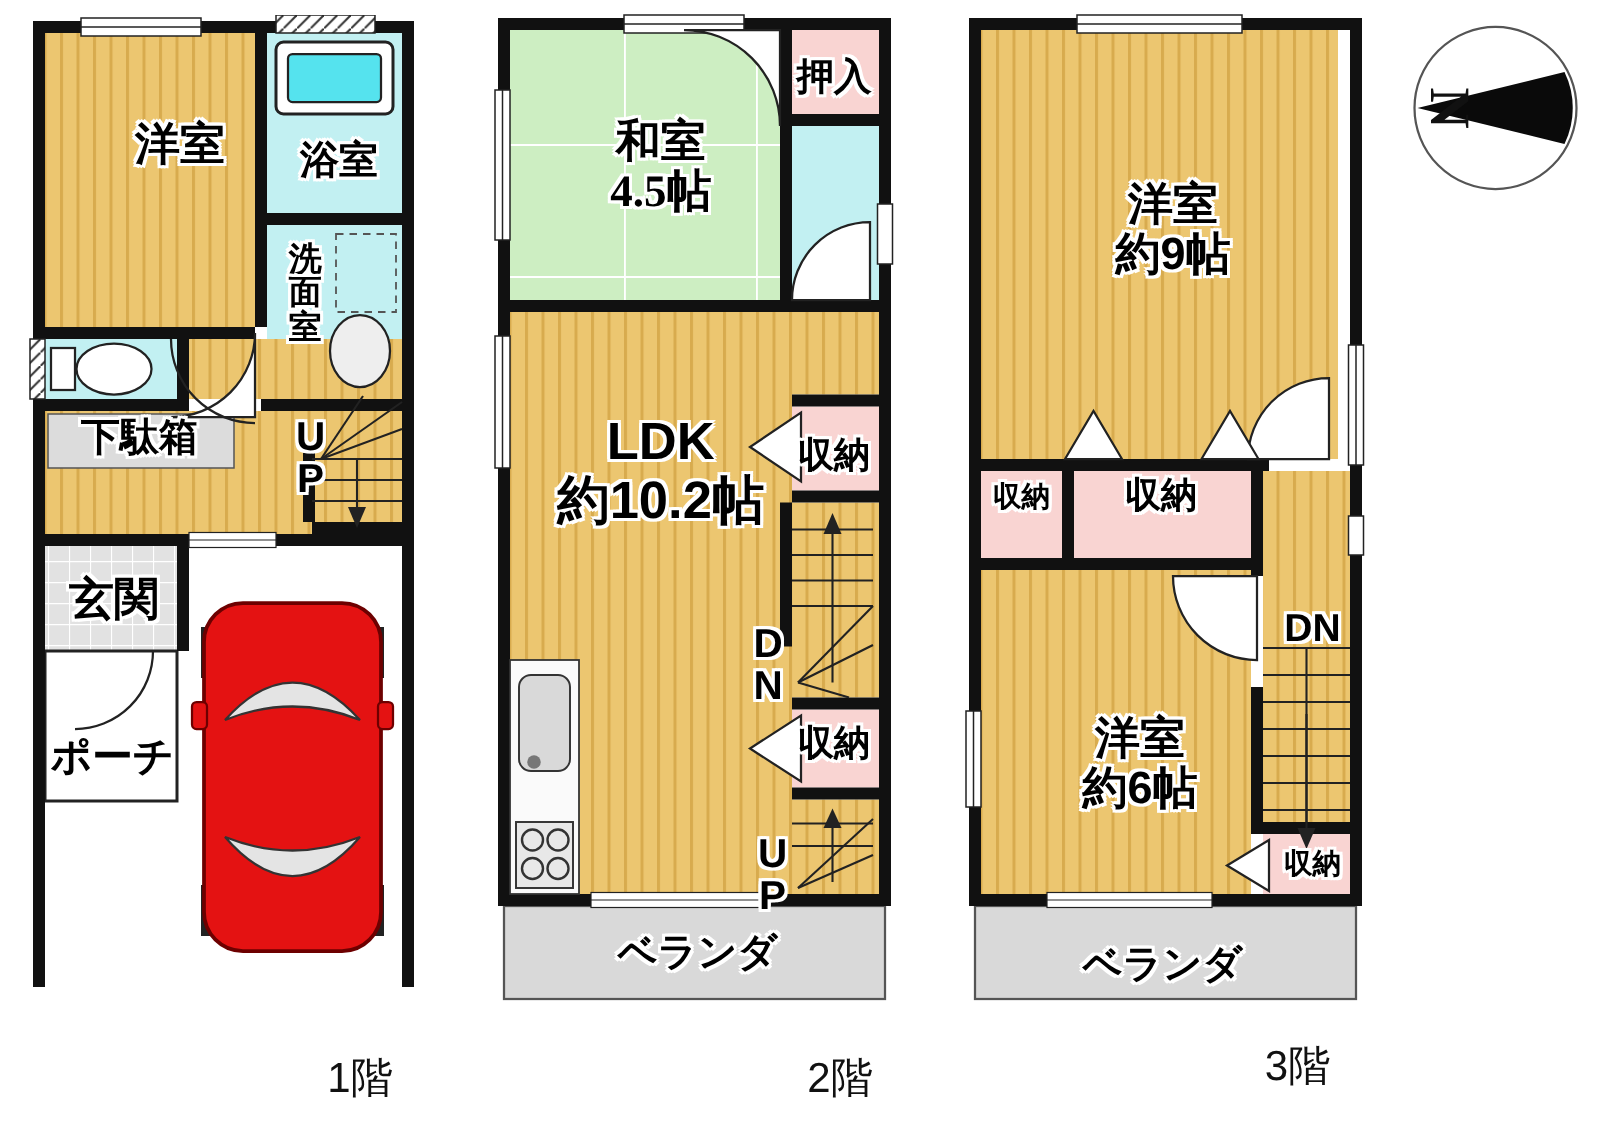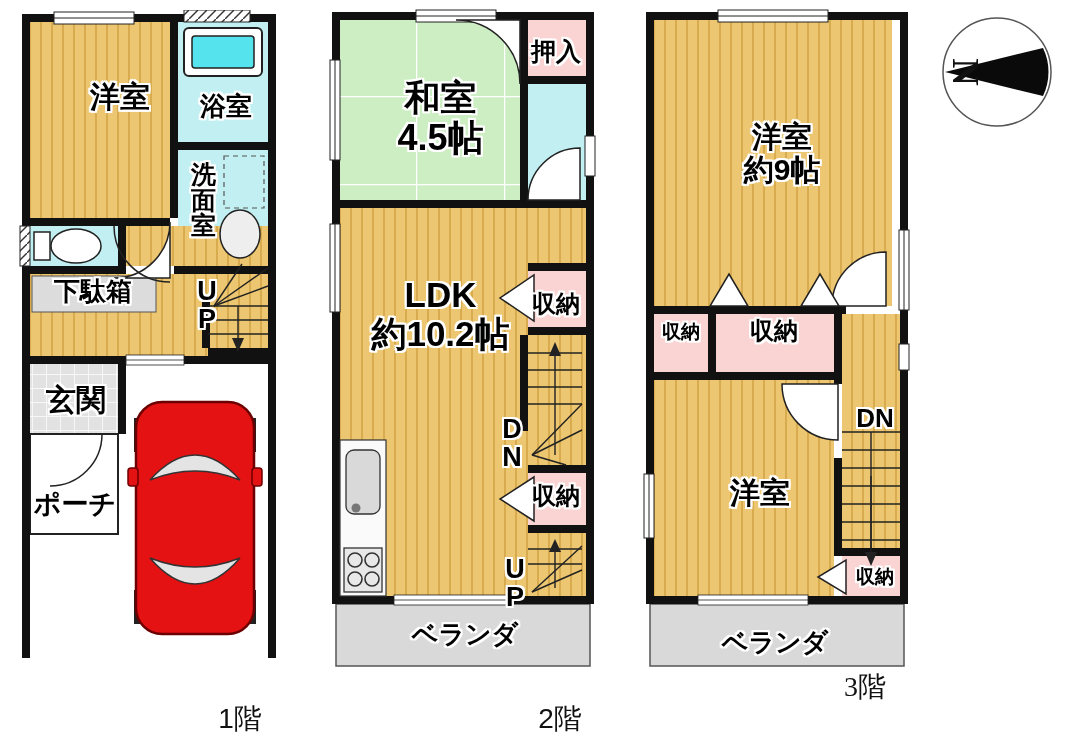--- a/index.html
+++ b/index.html
@@ -274,28 +274,28 @@
   <svg style="left:935px;top:10px" width="130" height="130" viewBox="0 0 130 130">
     <circle cx="62" cy="62" r="54" fill="#fff" stroke="#555" stroke-width="1.5"></circle>
     <path d="M 10 62 L 108 38 A 55 55 0 0 1 108 86 Z" fill="#0a0a0a"></path>
   </svg>
   <div class="north" style="left:952px;top:50px;">N</div>
 
   <div class="lbl" style="left:40px;top:80px;width:160px;font-size:30px;">
     <span>洋室</span>
   </div>
   <div class="lbl" style="left:186px;top:92px;width:80px;font-size:26px;">浴室</div>
-  <div class="lbl vert" style="left:190px;top:162px;width:27px;font-size:25px;">洗面室</div>
+  <div class="lbl vert" style="left:190px;top:162px;width:27px;font-size:22px;">洗面室</div>
   <div class="lbl" style="left:38px;top:277px;width:110px;font-size:26px;">下駄箱</div>
   <div class="lbl vert" style="left:196px;top:278px;width:22px;font-size:27px;">UP</div>
   <div class="lbl" style="left:40px;top:383px;width:72px;font-size:30px;">玄関</div>
   <div class="lbl" style="left:28px;top:490px;width:94px;font-size:27px;">ポーチ</div>
   <div class="flabel" style="left:180px;top:700px;width:120px;">1階</div>
 
-  <div class="lbl" style="left:368px;top:78px;width:145px;font-size:36px;">
+  <div class="lbl" style="left:368px;top:78px;width:145px;font-size:30px;font-family:Liberation Serif, serif;">
     <span>和室</span>
       <span>4.5帖</span>
   </div>
   <div class="lbl" style="left:518px;top:38px;width:76px;font-size:25px;">押入</div>
   <div class="lbl" style="left:358px;top:276px;width:165px;font-size:35px;">
     <span>LDK</span>
       <span>約10.2帖</span>
   </div>
   <div class="lbl" style="left:520px;top:291px;width:72px;font-size:24px;">収納</div>
   <div class="lbl vert" style="left:500px;top:416px;width:24px;font-size:27px;">DN</div>
@@ -306,18 +306,19 @@
 
   <div class="lbl" style="left:712px;top:120px;width:140px;font-size:30px;">
     <span>洋室</span>
       <span>約9帖</span>
   </div>
   <div class="lbl" style="left:650px;top:322px;width:62px;font-size:19px;">収納</div>
   <div class="lbl" style="left:728px;top:318px;width:92px;font-size:24px;">収納</div>
   <div class="lbl" style="left:843px;top:404px;width:64px;font-size:26px;">DN</div>
   <div class="lbl" style="left:690px;top:476px;width:140px;font-size:30px;">
     <span>洋室</span>
+      <span>約6帖</span>
   </div>
   <div class="lbl" style="left:843px;top:567px;width:64px;font-size:19px;">収納</div>
   <div class="lbl" style="left:705px;top:628px;width:140px;font-size:26px;">ベランダ</div>
-  <div class="flabel" style="left:805px;top:668px;width:120px;font-family:Liberation Serif, serif;">3階</div>
+  <div class="flabel" style="left:805px;top:692px;width:120px;">3階</div>
 
 </div>
 
 </body></html>

